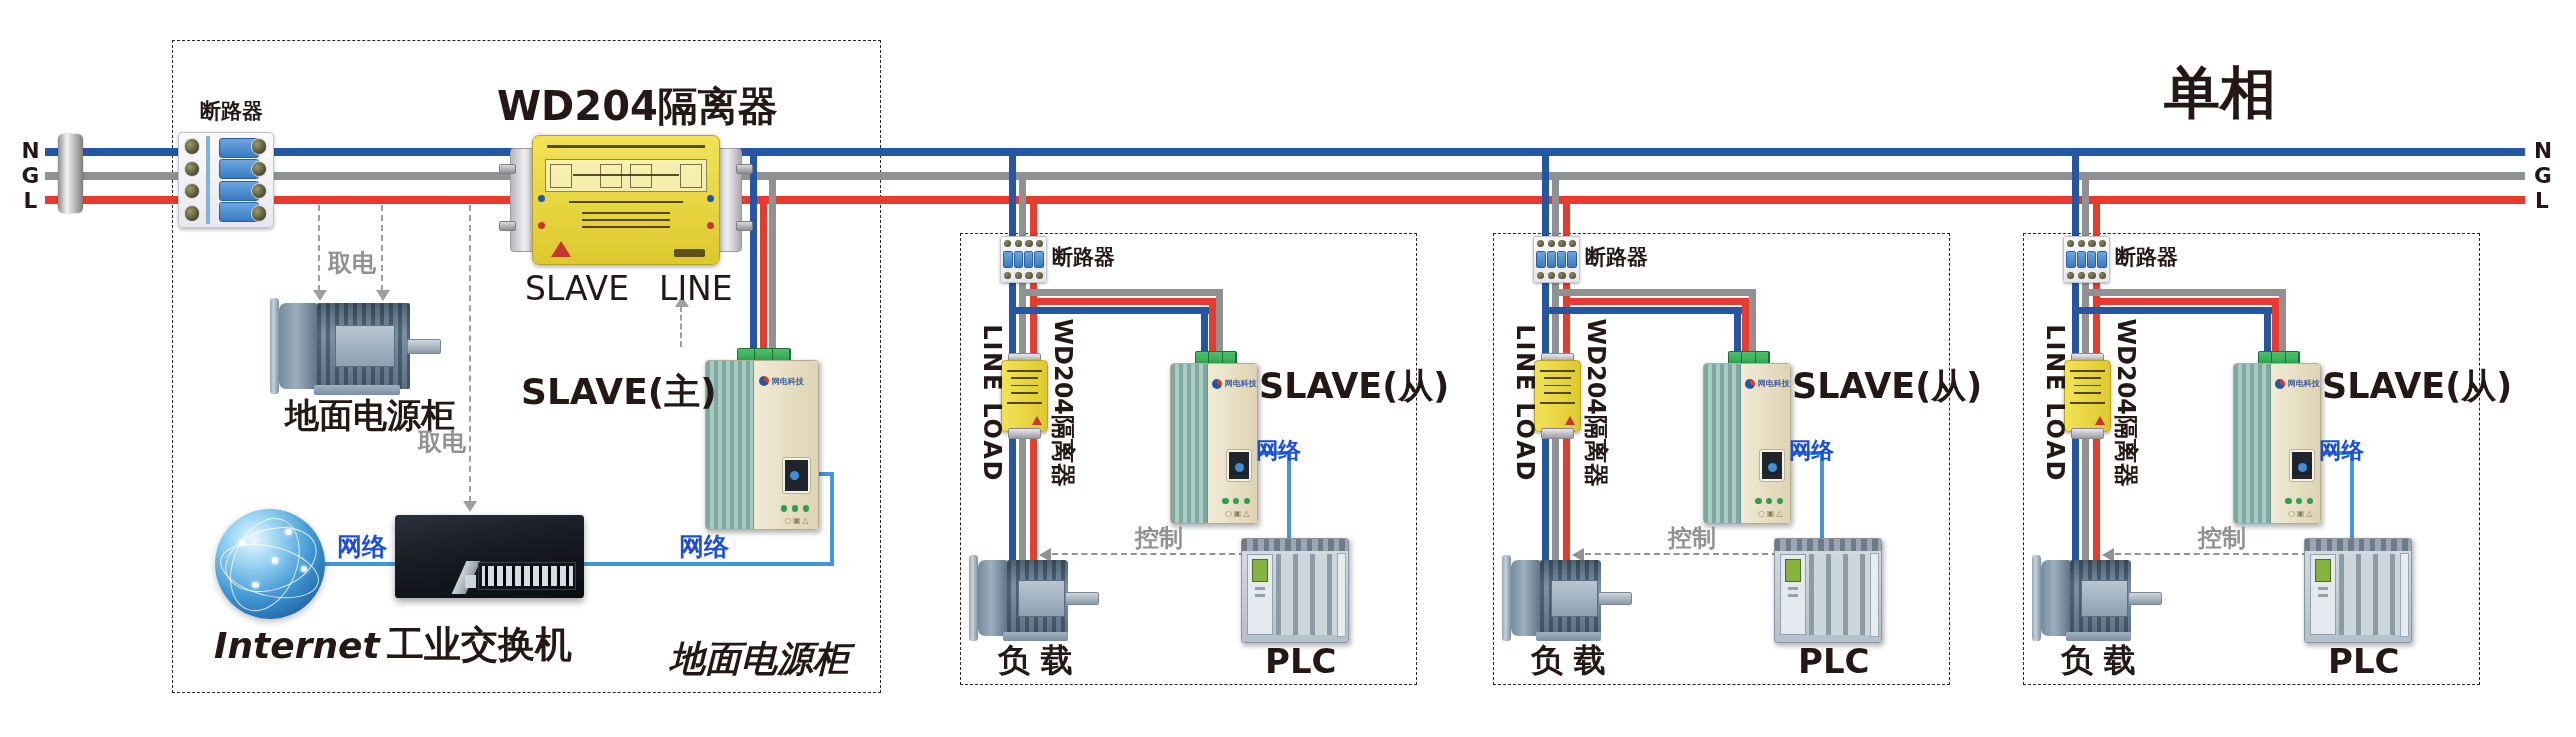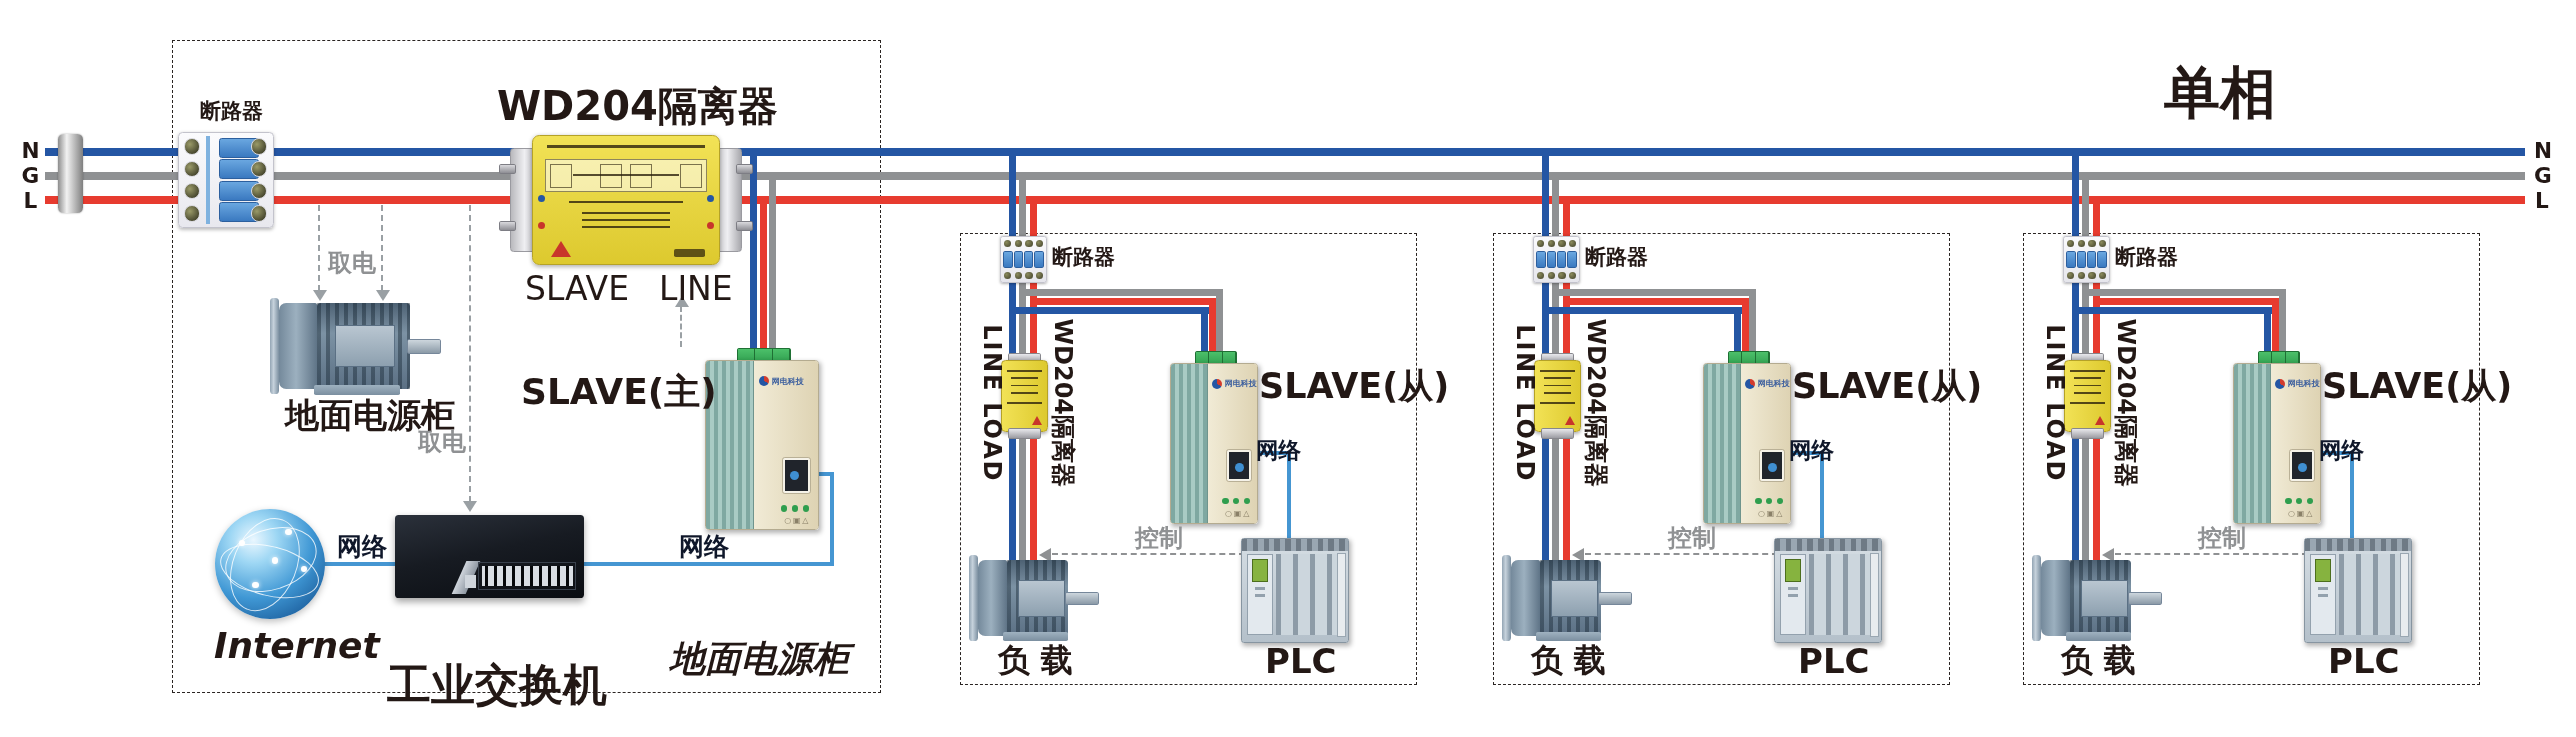--- a/index.html
+++ b/index.html
@@ -113,21 +113,21 @@
   
   .dash-v{position:absolute;width:0;border-left:2.7px dashed #9aa0a4;z-index:2;}
   .dash-h{position:absolute;height:0;border-top:2.7px dashed #8f9193;z-index:2;}
   .arr-down{position:absolute;width:0;height:0;border-left:7.2px solid transparent;border-right:7.2px solid transparent;border-top:11.7px solid #9aa0a4;z-index:2;}
   .arr-up{position:absolute;width:0;height:0;border-left:7.2px solid transparent;border-right:7.2px solid transparent;border-bottom:11.7px solid #9aa0a4;z-index:2;}
   .arr-left{position:absolute;width:0;height:0;border-top:7.2px solid transparent;border-bottom:7.2px solid transparent;border-right:12.6px solid #8f9193;z-index:2;}
   .netline{position:absolute;background:#4596d2;z-index:2;}
   .lbl{position:absolute;z-index:4;line-height:1.15;white-space:nowrap;}
   .lbl-black-bold{font-weight:bold;color:#231815;}
   .lbl-gray{color:#8f9193;font-weight:bold;}
-  .lbl-net{color:#0f172a;font-weight:bold;}
+  .lbl-net{color:#1d4ed8;font-weight:bold;}
   .rot90{transform:rotate(90deg);transform-origin:center center;text-align:center;}
 
   
   .title{position:absolute;left:2164px;top:56px;display:flex;align-items:baseline;gap:12.6px;z-index:4;}
   .title .main{font-size:56px;font-weight:bold;color:#231815;}
   .title .sub{font-size:43px;font-weight:500;color:#231815;}
 
   
   .slave{position:absolute;top:0;width:462px;height:737px;}
   .slave.s0{left:960px;} .slave.s1{left:1493px;} .slave.s2{left:2023px;}
@@ -279,21 +279,21 @@
   <div class="lbl lbl-black-bold" style="left:214px;top:625px;font-size:36px;font-style:italic;">Internet</div>
 
   <div class="netline" style="left:321px;top:562px;width:79px;height:3.6px;"></div>
   <div class="lbl lbl-net" style="left:337px;top:533px;font-size:25px;">网络</div>
 
   <div class="switch">
     <div class="slash"></div>
       <div class="up"></div>
       <div class="ports"></div>
   </div>
-  <div class="lbl lbl-black-bold" style="left:387px;top:660px;font-size:44px;">工业交换机</div>
+  <div class="lbl lbl-black-bold" style="left:387px;top:624px;font-size:37px;">工业交换机</div>
 
   <div class="lbl lbl-black-bold" style="left:669px;top:638px;font-size:36px;font-style:italic;">地面电源柜</div>
 
   <div id="slaves-root">
       <div class="slave s0">
     <div class="dbox" style="left:0;top:233px;width:455px;height:450px;"></div>
 
     <div class="vwire c-blue" style="left:49px;top:151px;height:409px;"></div>
     <div class="vwire c-gray" style="left:59px;top:176px;height:385px;"></div>
     <div class="vwire c-red" style="left:70px;top:200px;height:360px;"></div>

